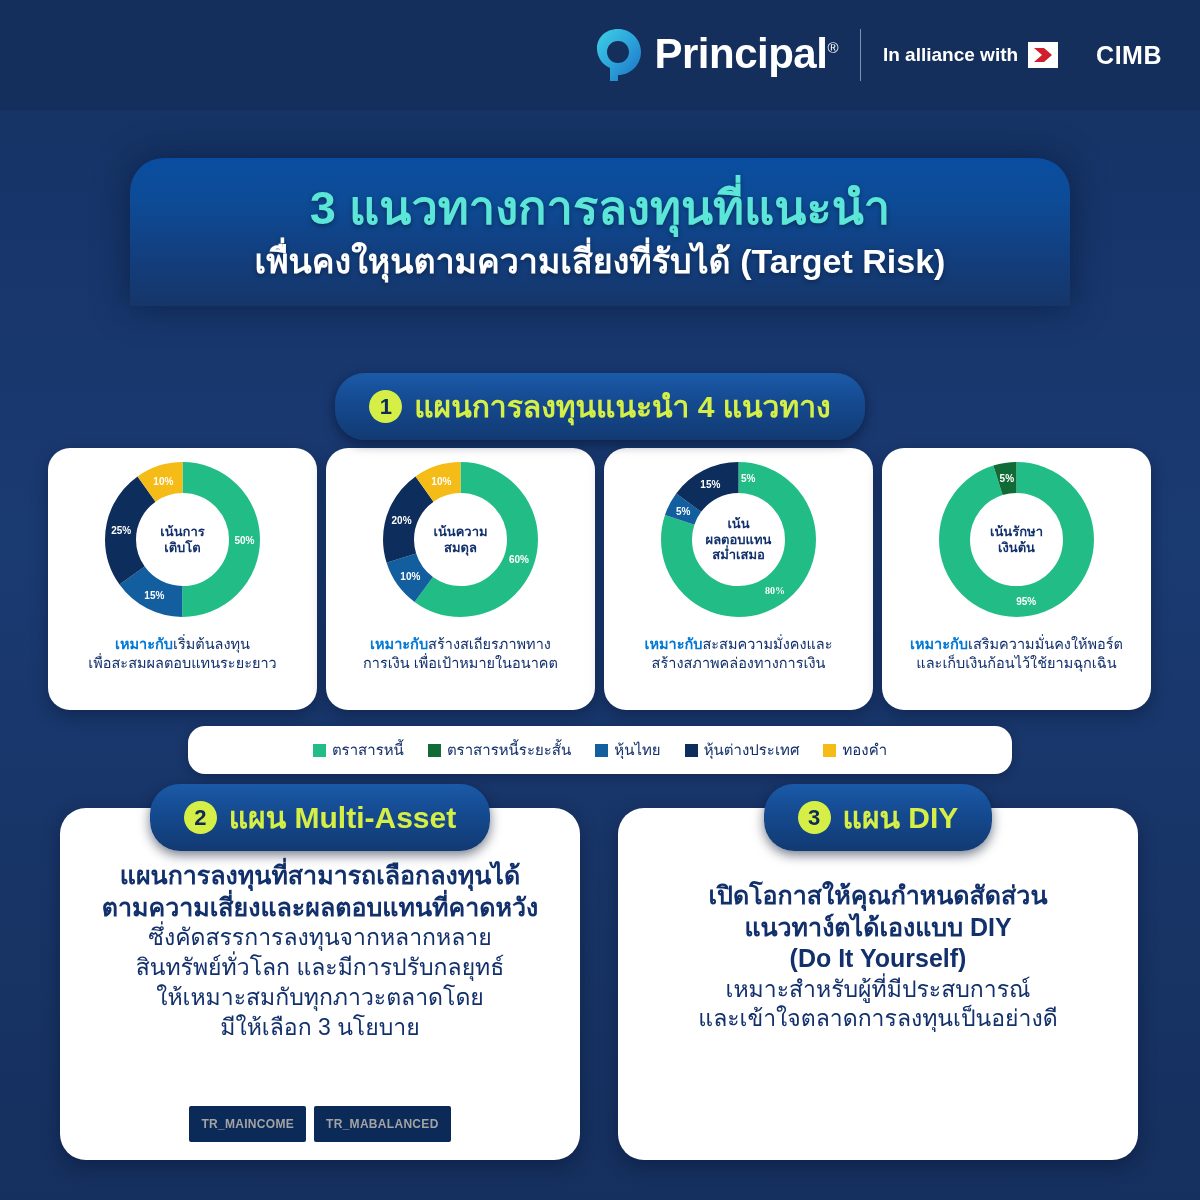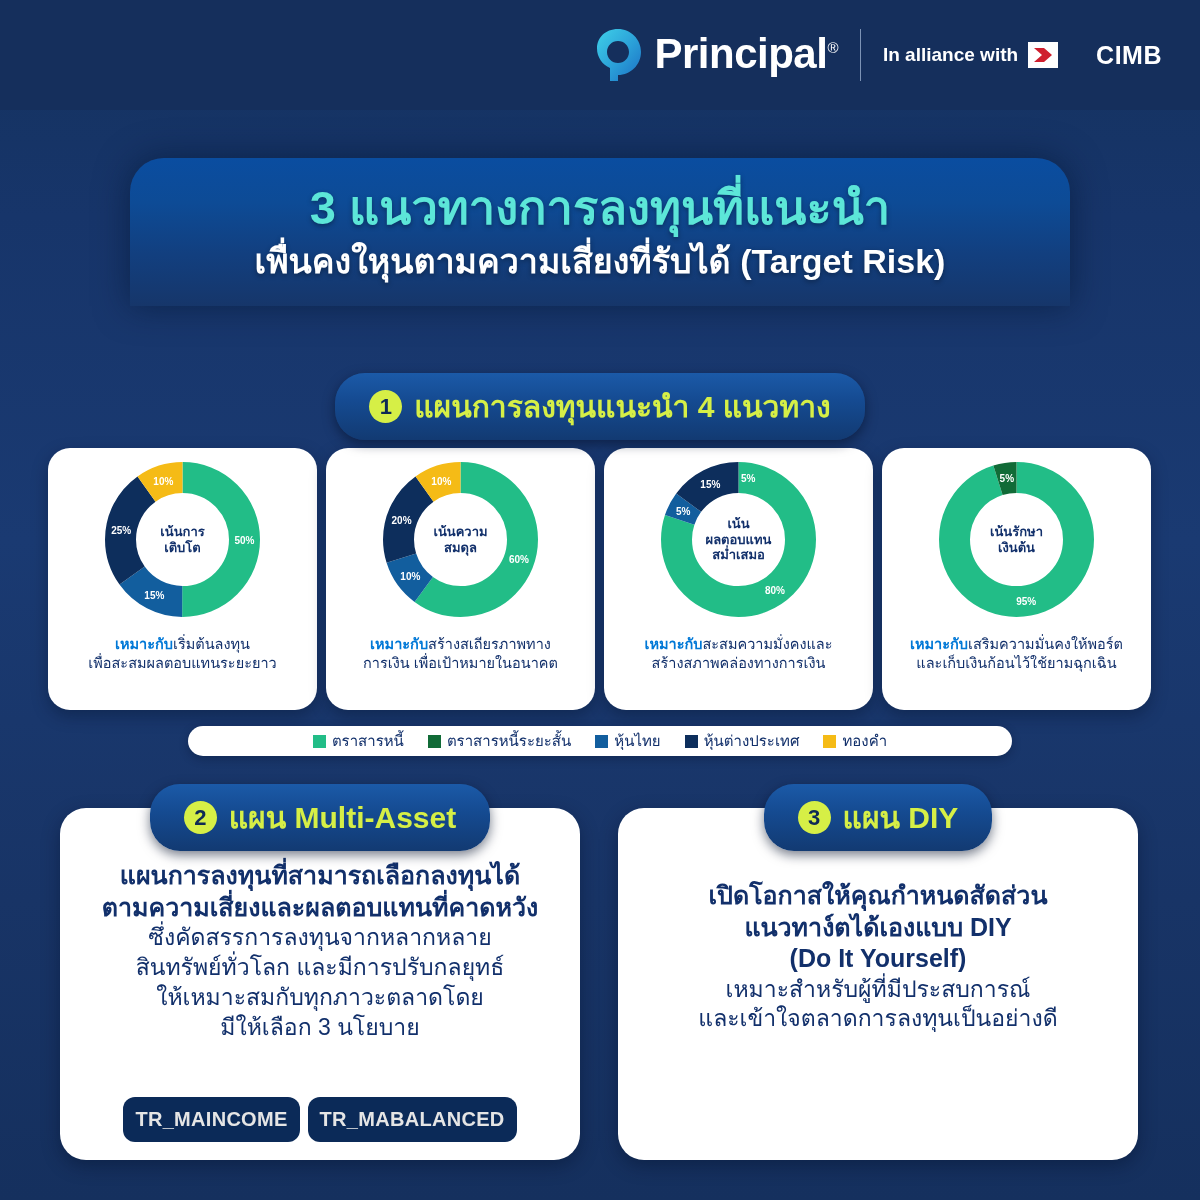--- a/index.html
+++ b/index.html
@@ -98,21 +98,21 @@
     transform: translate(-50%, -50%); white-space: nowrap; pointer-events: none;
   }
   .card-caption {
     margin-top: 18px; text-align: center; font-size: 14.5px; line-height: 1.3;
     color: #12306b; padding: 0 8px;
   }
   .card-caption .hl { color: #0078d7; font-weight: bold; }
 
   
   .legend {
-    position: absolute; left: 188px; top: 726px; width: 824px; height: 30px;
+    position: absolute; left: 188px; top: 726px; width: 824px; height: 48px;
     background: #ffffff; border-radius: 17px;
     display: flex; align-items: center; justify-content: center; gap: 24px;
     box-shadow: 0 3px 10px rgba(3,14,36,.3);
   }
   .legend-item { display: flex; align-items: center; gap: 6px; }
   .legend-swatch { width: 13px; height: 13px; flex: 0 0 auto; }
   .legend-text { color: #12306b; font-size: 15px; }
 
   
   .panel {
@@ -126,22 +126,22 @@
     padding: 52px 22px 0; text-align: center; color: #12306b;
   }
   .pb-strong { font-size: 25px; font-weight: bold; line-height: 1.26; }
   .pb-normal { font-size: 23px; line-height: 1.3; }
   #panel3 .panel-body { padding-top: 72px; }
   .tags {
     position: absolute; left: 0; right: 0; bottom: 18px;
     display: flex; justify-content: center; gap: 8px;
   }
   .tag {
-    background: #0b2a58; color: #e5e5e5; border-radius: 12px;
-    padding: 11px 12px; font-size: 20px; font-weight: bold; letter-spacing: 0.3px;
+    background: #0b2a58; color: #a3a3a3; border-radius: 2px;
+    padding: 11px 12px; font-size: 12px; font-weight: bold; letter-spacing: 0.3px;
   }
 </style>
 </head>
 <body>
 
 <div class="topbar">
   <div class="brandwrap">
     <div class="plogo">
       <svg class="pmark" viewBox="0 0 50 54">
         <defs>
@@ -231,21 +231,21 @@
       </div>
     </div>
     <div class="card">
       <div class="donut-wrap">
         <svg viewBox="0 0 155 155">
           <circle cx="77.5" cy="77.5" r="62" fill="none" stroke="#22bd87" stroke-width="31" stroke-dasharray="311.6459912361075 389.55748904513433" stroke-dashoffset="0"></circle>
           <circle cx="77.5" cy="77.5" r="62" fill="none" stroke="#125e9e" stroke-width="31" stroke-dasharray="19.477874452256717 389.55748904513433" stroke-dashoffset="-311.6459912361075"></circle>
           <circle cx="77.5" cy="77.5" r="62" fill="none" stroke="#0d2e5c" stroke-width="31" stroke-dasharray="58.43362335677015 389.55748904513433" stroke-dashoffset="-331.12386568836416"></circle>
           <circle cx="77.5" cy="77.5" r="62" fill="none" stroke="#f5bb16" stroke-width="31" stroke-dasharray="19.477874452256717 389.55748904513433" stroke-dashoffset="-389.55748904513433"></circle>
         </svg>
-        <div class="slice-label" style="left: 113.943px; top: 127.659px;">80%</div>
+        <div class="slice-label" style="left: 113.943px; top: 127.659px; font-family: Liberation Serif, serif;">80%</div>
         <div class="slice-label" style="left: 22.2576px; top: 49.3526px;">5%</div>
         <div class="slice-label" style="left: 49.3526px; top: 22.2576px;">15%</div>
         <div class="slice-label" style="left: 87.1989px; top: 16.2633px;">5%</div>
         <div class="donut-center">
           <div>
             <div>เน้น</div>
             <div>ผลตอบแทน</div>
             <div>สม่ำเสมอ</div>
           </div>
         </div>

